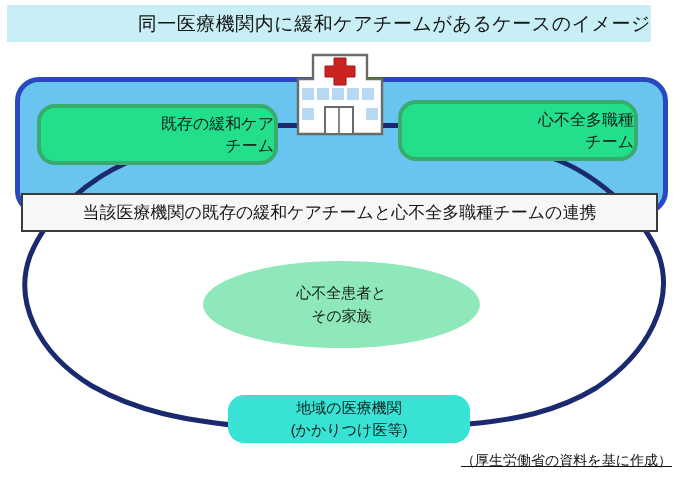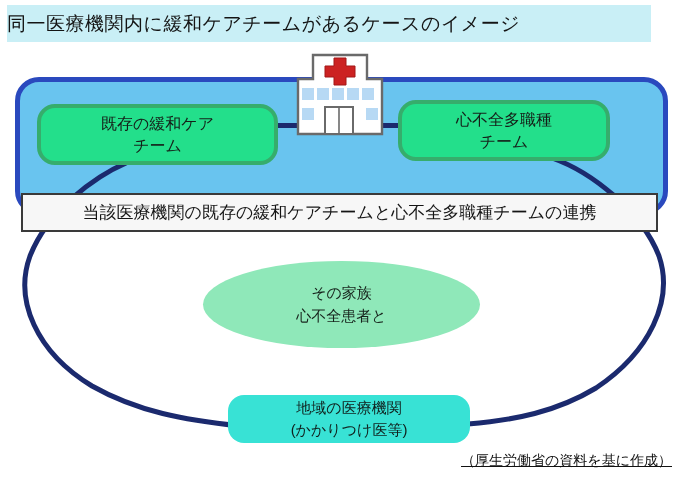--- a/index.html
+++ b/index.html
@@ -10,45 +10,45 @@
     font-family:"Liberation Sans","DejaVu Sans",sans-serif;
     color:#1b1b1b;
     overflow:hidden;
   }
   .abs{position:absolute;box-sizing:border-box;}
 
   
   .title-banner{
     left:7px;top:5px;width:644px;height:37px;
     background:#c9eff6;
-    display:flex;align-items:center;justify-content:flex-start;
+    display:flex;align-items:center;justify-content:flex-end;
     font-size:19px;letter-spacing:.5px;color:#141414;
   }
 
   
   .hospital-container{
     left:15px;top:77px;width:653px;height:138px;
     background:#69c4ef;
     border:5px solid #2a49be;
     border-radius:24px;
   }
 
   
   .curves-svg{left:0;top:0;width:680px;height:477px;pointer-events:none;}
 
   
   .team-box{
     background:#23df8b;
     border:4px solid #36ad6c;
     border-radius:18px;
-    display:flex;flex-direction:column;align-items:center;justify-content:center;
+    display:flex;flex-direction:column;align-items:flex-end;justify-content:center;
     font-size:16px;line-height:1.35;text-align:center;color:#151f18;
   }
   .team-box.left{left:37px;top:104px;width:241px;height:61px;}
-  .team-box.right{left:398px;top:100px;width:212px;height:61px;}
+  .team-box.right{left:398px;top:100px;width:240px;height:61px;}
 
   
   .hospital-icon{left:296px;top:52px;width:88px;height:84px;}
 
   
   .collab-banner{
     left:21px;top:193px;width:637px;height:39px;
     background:#f7f7f7;
     border:2px solid #3a3a3a;
     display:flex;align-items:center;justify-content:center;
@@ -125,22 +125,22 @@
       <rect x="29" y="55" width="28" height="27" fill="#ffffff" stroke="#6a6a6a" stroke-width="2"></rect>
       <line x1="43" y1="55" x2="43" y2="82" stroke="#6a6a6a" stroke-width="1.6"></line>
     </g>
   </svg>
 
   <div class="abs collab-banner">
     <span>当該医療機関の既存の緩和ケアチームと心不全多職種チームの連携</span>
   </div>
 
   <div class="abs patient-ellipse">
+    <span>心不全患者と</span>
     <span>その家族</span>
-    <span>心不全患者と</span>
   </div>
 
   <div class="abs regional-box">
     <span>地域の医療機関</span>
     <span>(かかりつけ医等)</span>
   </div>
 
   <div class="abs credit-note">
     <span>（厚生労働省の資料を基に作成）</span>
   </div>

